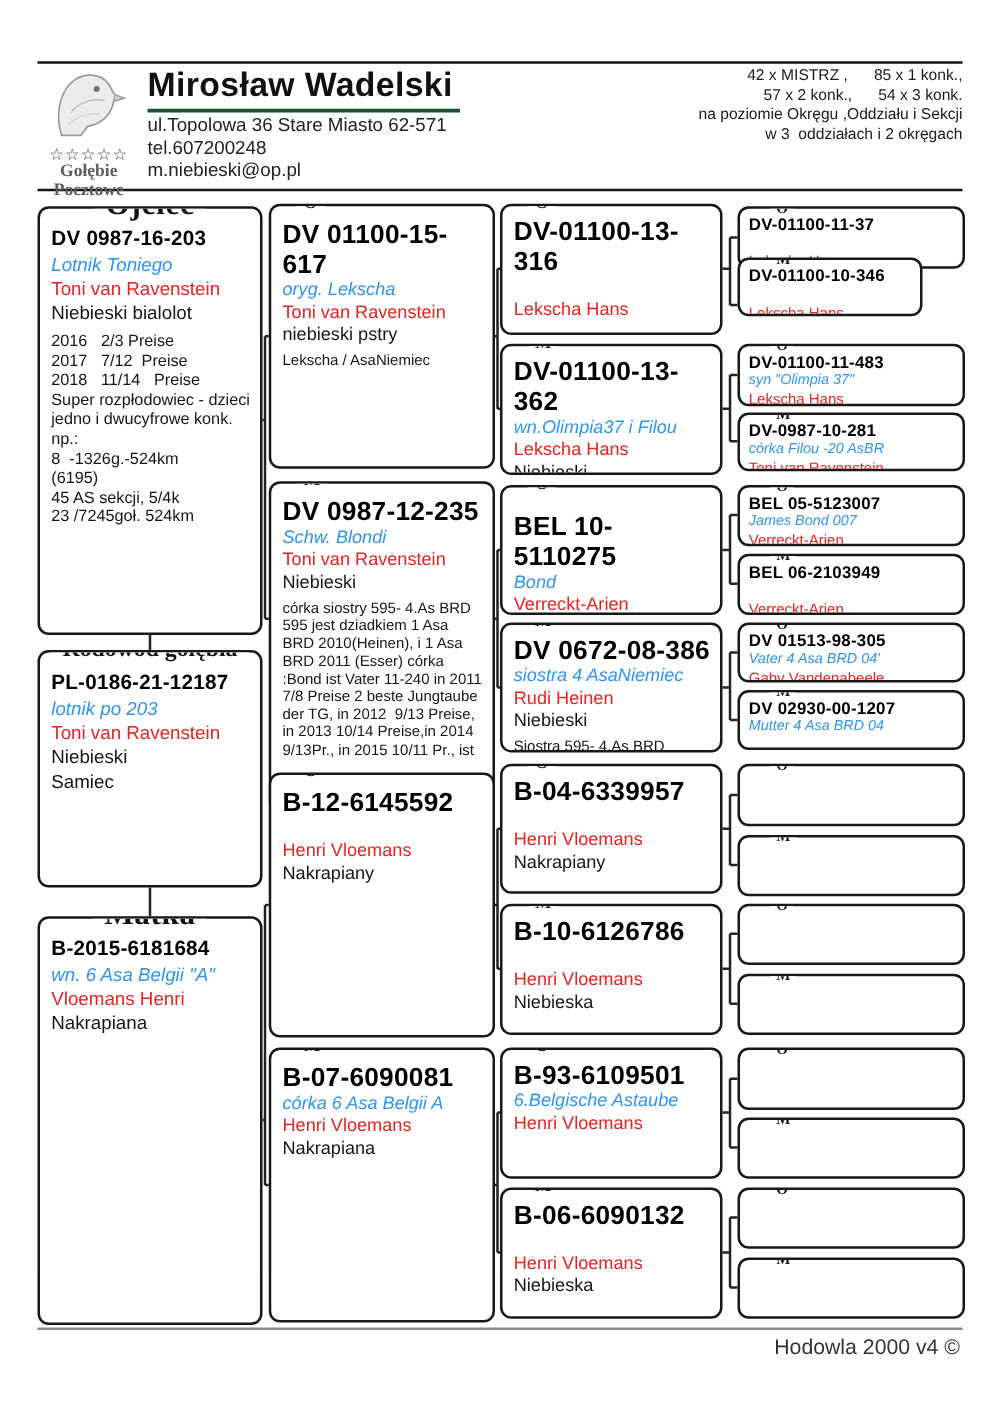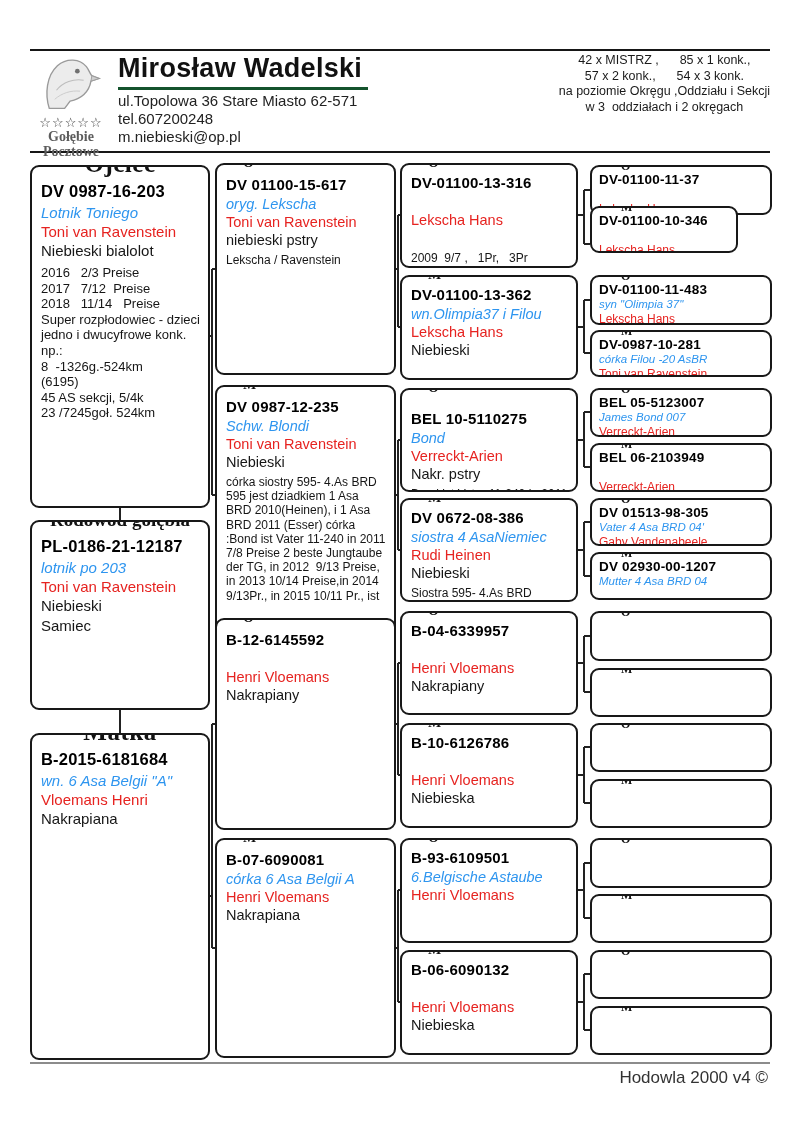--- a/index.html
+++ b/index.html
@@ -10,34 +10,34 @@
   .rule { position:absolute; height:2px; background:#161616; left:30px; right:30px; }
   .rule.gray { background:#8c8c8c; }
 
   
   .logo { position:absolute; left:31px; top:54px; width:80px; text-align:center; }
   .logo .stars { font-size:13px; color:#3a3a3a; letter-spacing:1px; line-height:13px; }
   .logo .brand { font-family:"Liberation Serif", serif; font-weight:bold; font-size:14px; color:#5c5c5c; line-height:15px; }
   .owner-name { position:absolute; left:118px; top:53px; font-size:27px; font-weight:bold; letter-spacing:0.3px;
                 border-bottom:3px solid #14532d; padding:0 6px 3px 0; }
   .hline { position:absolute; left:118px; font-size:15px; color:#222; }
-  .ach { position:absolute; right:30px; top:53px; text-align:center; font-size:12.5px; line-height:15.5px; color:#1a1a1a;margin-left:32px; }
+  .ach { position:absolute; right:30px; top:53px; text-align:right; font-size:12.5px; line-height:15.5px; color:#1a1a1a;margin-left:32px; }
   .ach div { white-space:pre; }
 
   
   .box { position:absolute; background:#fff; border:2px solid #181818; border-radius:9px; z-index:2; overflow:hidden; }
   .box .inner { padding:11px 8px 0 9px; }
   .sex { position:absolute; top:-10px; left:20px; background:#fff; padding:0 6px; z-index:3;
          font-family:"Liberation Serif", serif; font-weight:bold; font-size:14px; color:#111; }
   .title-badge { position:absolute; top:-16px; left:50%; transform:translateX(-50%); background:#fff; padding:0 9px; z-index:3;
          font-family:"Liberation Serif", serif; font-weight:bold; white-space:nowrap; color:#111; }
   .title-badge.big { font-size:25px; top:-17px; letter-spacing:0.5px; }
   .title-badge.mid { font-size:19px; top:-13px; }
 
-  .ring    { font-weight:bold; font-size:15px; min-height:20px; letter-spacing:0.2px; color:#000; }
+  .ring    { font-weight:bold; font-size:21px; min-height:20px; letter-spacing:0.2px; color:#000; }
   .bname   { font-style:italic; font-size:14.5px; min-height:18px; color:#2e95ef; }
   .breeder { font-size:14.5px; min-height:18px; color:#e62320; }
   .bcolor  { font-size:14.5px; min-height:19px; color:#161616; }
   .note    { font-size:12px; line-height:14.2px; margin-top:2px; color:#161616; white-space:pre-wrap; }
 
   .box.main .inner { padding-top:15px; }
   .box.main .ring { font-size:16.5px; min-height:22px; }
   .box.main .bname { font-size:15px; min-height:19px; }
   .box.main .breeder { font-size:15px; min-height:19px; }
   .box.main .bcolor { font-size:15px; min-height:20px; }
@@ -145,21 +145,21 @@
     </div>
   </div>
 
   <div class="box" style="left:215px;top:163px;width:181px;height:212px">
     <span class="sex">O</span>
     <div class="inner">
       <div class="ring">DV 01100-15-617</div>
       <div class="bname">oryg. Lekscha</div>
       <div class="breeder">Toni van Ravenstein</div>
       <div class="bcolor">niebieski pstry</div>
-      <div class="note">Lekscha / Ravenstein</div>
+      <div class="note">Lekscha / AsaNiemiec</div>
     </div>
   </div>
 
   <div class="box" style="left:215px;top:385px;width:181px;height:266px">
     <span class="sex">M</span>
     <div class="inner">
       <div class="ring">DV 0987-12-235</div>
       <div class="bname">Schw. Blondi</div>
       <div class="breeder">Toni van Ravenstein</div>
       <div class="bcolor">Niebieski</div>

